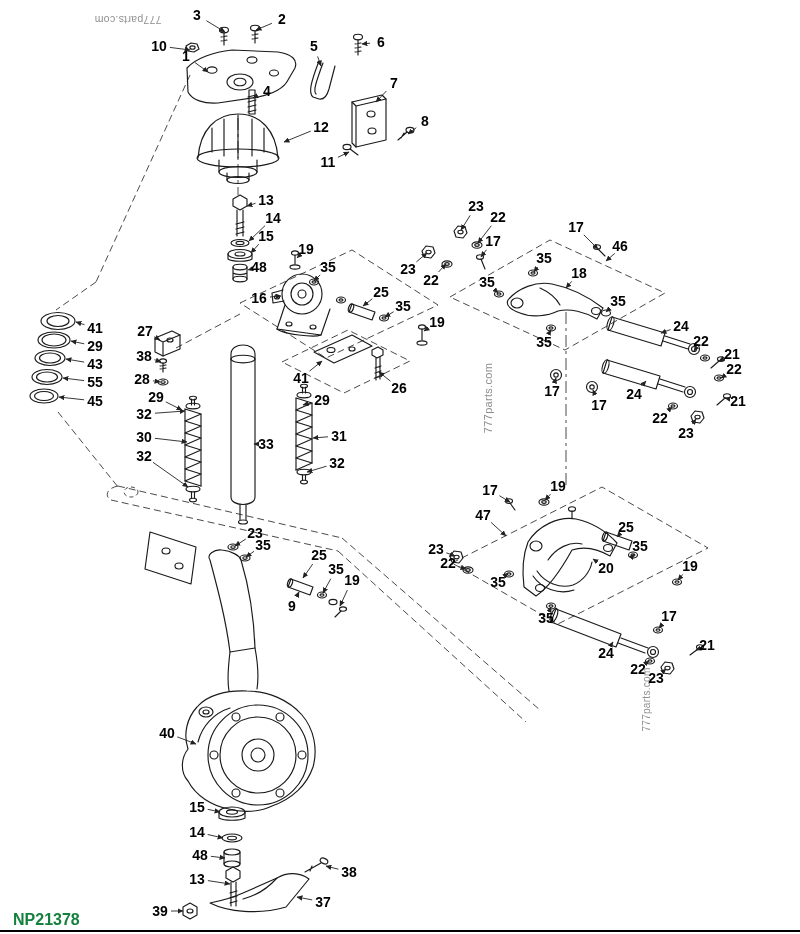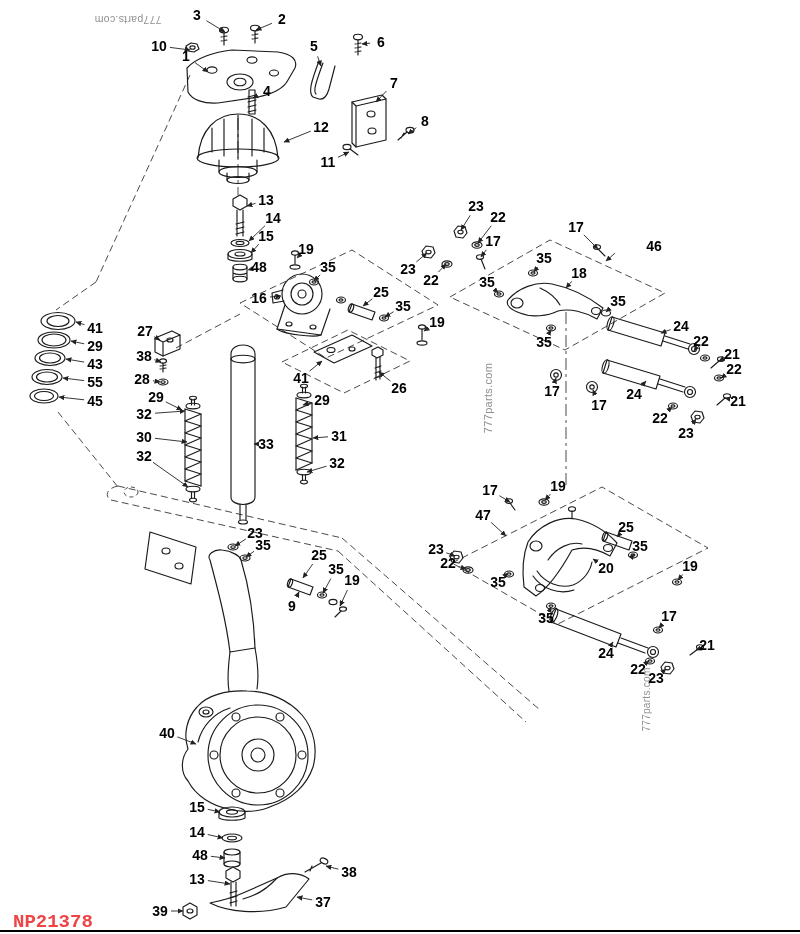--- a/index.html
+++ b/index.html
@@ -14,21 +14,21 @@
     font-weight:bold;font-size:14px;line-height:1;color:#000;
     white-space:nowrap;user-select:none;
   }
   .wm{
     position:absolute;color:#8f8f8f;font-size:11px;letter-spacing:.3px;
     white-space:nowrap;
   }
   .wm-top{left:88px;top:14px;width:80px;text-align:center;transform:rotate(180deg);font-size:10.5px;}
   .wm-mid{left:444px;top:392px;width:88px;text-align:center;transform:rotate(-90deg);}
   .wm-bot{left:602px;top:694px;width:88px;text-align:center;transform:rotate(-90deg);font-size:10px;}
-  .doc-number{position:absolute;left:13px;top:911px;font-weight:bold;font-size:19px;color:#ef4444;font-family:Liberation Mono, monospace;}
+  .doc-number{position:absolute;left:13px;top:911px;font-weight:bold;font-size:16px;color:#15803d;}
   .bottom-rule{position:absolute;left:0;top:930px;width:800px;height:2px;background:#000;}
 </style>
 </head>
 <body>
 
 <div class="stage">
 
   <svg class="canvas" width="800" height="934" viewBox="0 0 800 934" xmlns="http://www.w3.org/2000/svg">
     <defs>
       <marker id="arrowhead" markerWidth="7" markerHeight="6" refX="6" refY="3" orient="auto">
@@ -509,21 +509,21 @@
       <div class="callout" style="left: 266px; top: 200px; color: rgb(0, 0, 0);">13</div>
       <div class="callout" style="left: 273px; top: 218px; color: rgb(0, 0, 0);">14</div>
       <div class="callout" style="left: 266px; top: 236px; color: rgb(0, 0, 0);">15</div>
       <div class="callout" style="left: 306px; top: 249px; color: rgb(0, 0, 0);">19</div>
       <div class="callout" style="left: 259px; top: 267px; color: rgb(0, 0, 0);">48</div>
       <div class="callout" style="left: 328px; top: 267px; color: rgb(0, 0, 0);">35</div>
       <div class="callout" style="left: 476px; top: 206px; color: rgb(0, 0, 0);">23</div>
       <div class="callout" style="left: 498px; top: 217px; color: rgb(0, 0, 0);">22</div>
       <div class="callout" style="left: 493px; top: 241px; color: rgb(0, 0, 0);">17</div>
       <div class="callout" style="left: 576px; top: 227px; color: rgb(0, 0, 0);">17</div>
-      <div class="callout" style="left: 654px; top: 246px; color: rgb(0, 0, 0);">46</div>
+      <div class="callout" style="left: 620px; top: 246px; color: rgb(0, 0, 0);">46</div>
       <div class="callout" style="left: 408px; top: 269px; color: rgb(0, 0, 0);">23</div>
       <div class="callout" style="left: 431px; top: 280px; color: rgb(0, 0, 0);">22</div>
       <div class="callout" style="left: 544px; top: 258px; color: rgb(0, 0, 0);">35</div>
       <div class="callout" style="left: 579px; top: 273px; color: rgb(0, 0, 0);">18</div>
       <div class="callout" style="left: 259px; top: 298px; color: rgb(0, 0, 0);">16</div>
       <div class="callout" style="left: 381px; top: 292px; color: rgb(0, 0, 0);">25</div>
       <div class="callout" style="left: 487px; top: 282px; color: rgb(0, 0, 0);">35</div>
       <div class="callout" style="left: 403px; top: 306px; color: rgb(0, 0, 0);">35</div>
       <div class="callout" style="left: 618px; top: 301px; color: rgb(0, 0, 0);">35</div>
       <div class="callout" style="left: 95px; top: 328px; color: rgb(0, 0, 0);">41</div>

